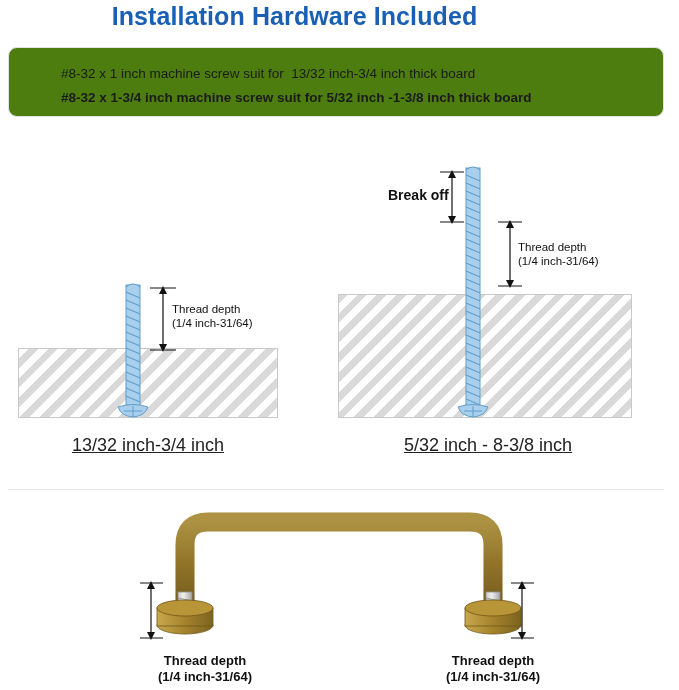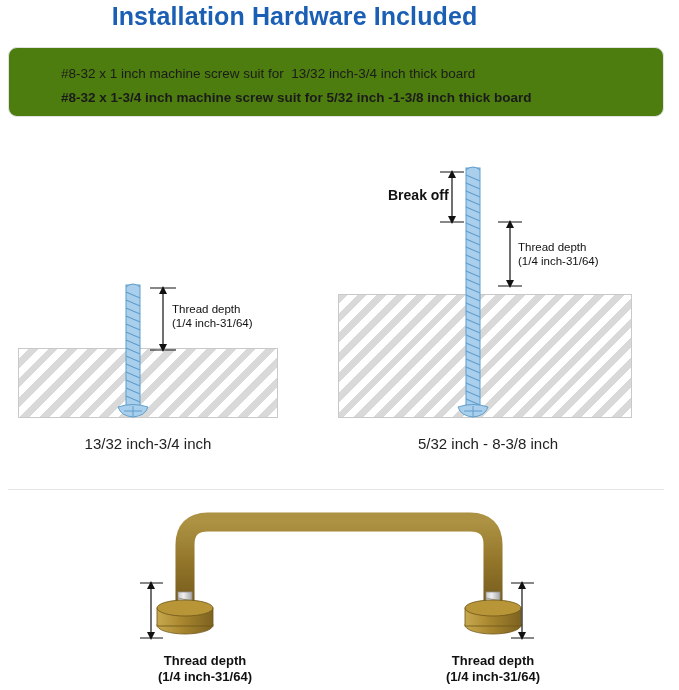--- a/index.html
+++ b/index.html
@@ -59,24 +59,25 @@
         -45deg,
         #ffffff 0px, #ffffff 7px,
         #d9d9d9 7px, #d9d9d9 14px
       );
     border: 1px solid #c9c9c9;
     box-sizing: border-box;
   }
 
   .caption {
     position: absolute;
-    font-size: 15px;
+    font-size: 18px;
     color: #222;
     text-align: center;
     white-space: nowrap;
+    text-decoration: underline;
   }
 
   .dim-label {
     position: absolute;
     font-size: 11.5px;
     line-height: 14px;
     color: #111;
     white-space: nowrap;
   }
   .dim-label.bold {

